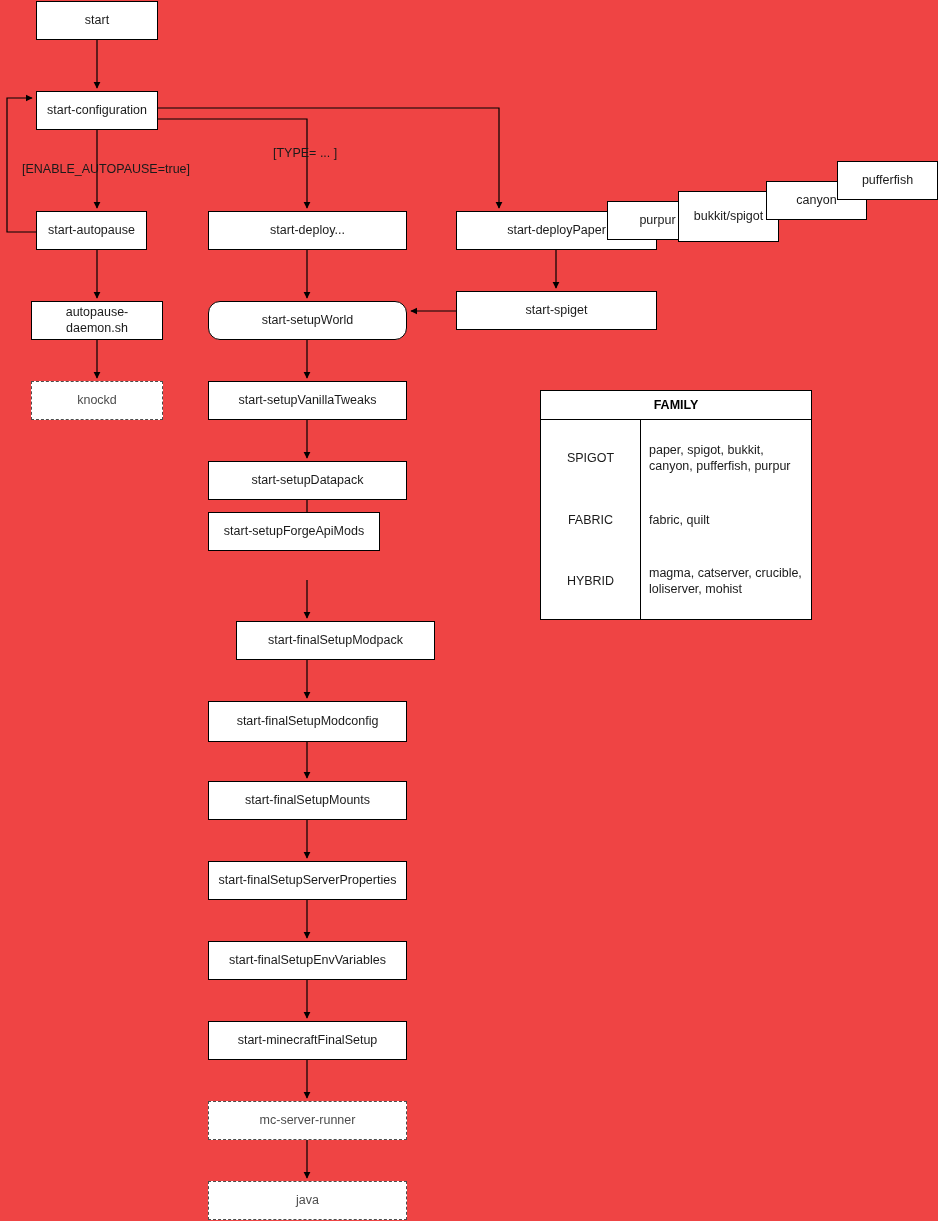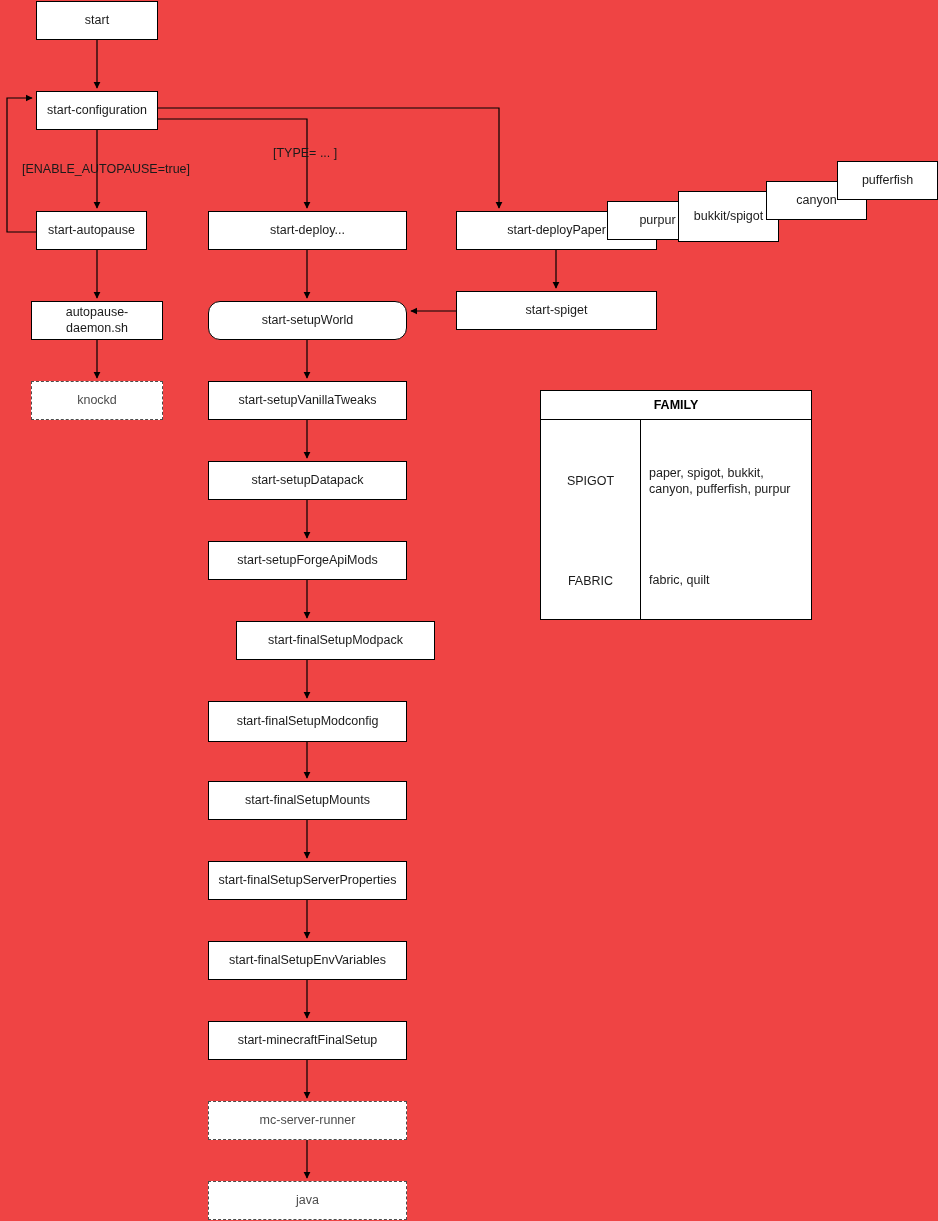--- a/index.html
+++ b/index.html
@@ -131,21 +131,21 @@
   <div id="nodes-layer">
       <div class="node" style="left: 36px; top: 1px; width: 122px; height: 39px;">start</div>
       <div class="node" style="left: 36px; top: 91px; width: 122px; height: 39px;">start-configuration</div>
       <div class="node" style="left: 36px; top: 211px; width: 111px; height: 39px;">start-autopause</div>
       <div class="node" style="left: 31px; top: 301px; width: 132px; height: 39px;">autopause-daemon.sh</div>
       <div class="node dashed" style="left: 31px; top: 381px; width: 132px; height: 39px;">knockd</div>
       <div class="node" style="left: 208px; top: 211px; width: 199px; height: 39px;">start-deploy...</div>
       <div class="node" style="left: 208px; top: 301px; width: 199px; height: 39px; border-radius: 12px;">start-setupWorld</div>
       <div class="node" style="left: 208px; top: 381px; width: 199px; height: 39px;">start-setupVanillaTweaks</div>
       <div class="node" style="left: 208px; top: 461px; width: 199px; height: 39px;">start-setupDatapack</div>
-      <div class="node" style="left: 208px; top: 541px; width: 199px; height: 39px;">start-setupForgeApiMods</div>
+      <div class="node" style="left: 208px; top: 512px; width: 172px; height: 39px;">start-setupForgeApiMods</div>
       <div class="node" style="left: 208px; top: 621px; width: 199px; height: 39px; margin-left: 28px;">start-finalSetupModpack</div>
       <div class="node" style="left: 208px; top: 701px; width: 199px; height: 41px;">start-finalSetupModconfig</div>
       <div class="node" style="left: 208px; top: 781px; width: 199px; height: 39px;">start-finalSetupMounts</div>
       <div class="node" style="left: 208px; top: 861px; width: 199px; height: 39px;">start-finalSetupServerProperties</div>
       <div class="node" style="left: 208px; top: 941px; width: 199px; height: 39px;">start-finalSetupEnvVariables</div>
       <div class="node" style="left: 208px; top: 1021px; width: 199px; height: 39px;">start-minecraftFinalSetup</div>
       <div class="node dashed" style="left: 208px; top: 1101px; width: 199px; height: 39px;">mc-server-runner</div>
       <div class="node dashed" style="left: 208px; top: 1181px; width: 199px; height: 39px;">java</div>
       <div class="node" style="left: 456px; top: 211px; width: 201px; height: 39px;">start-deployPaper</div>
       <div class="node" style="left: 607px; top: 201px; width: 101px; height: 39px; z-index: 10;">purpur</div>
@@ -169,17 +169,21 @@
       </thead>
       <tbody id="family-rows">
           <tr>
             <td class="fam-name">SPIGOT</td>
             <td class="fam-list">paper, spigot, bukkit, canyon, pufferfish, purpur</td>
           </tr>
           <tr>
             <td class="fam-name">FABRIC</td>
             <td class="fam-list">fabric, quilt</td>
           </tr>
+          <tr>
+            <td class="fam-name">HYBRID</td>
+            <td class="fam-list">magma, catserver, crucible, loliserver, mohist</td>
+          </tr>
         </tbody>
     </table>
   </div>
 
 </div>
 
 </body></html>

